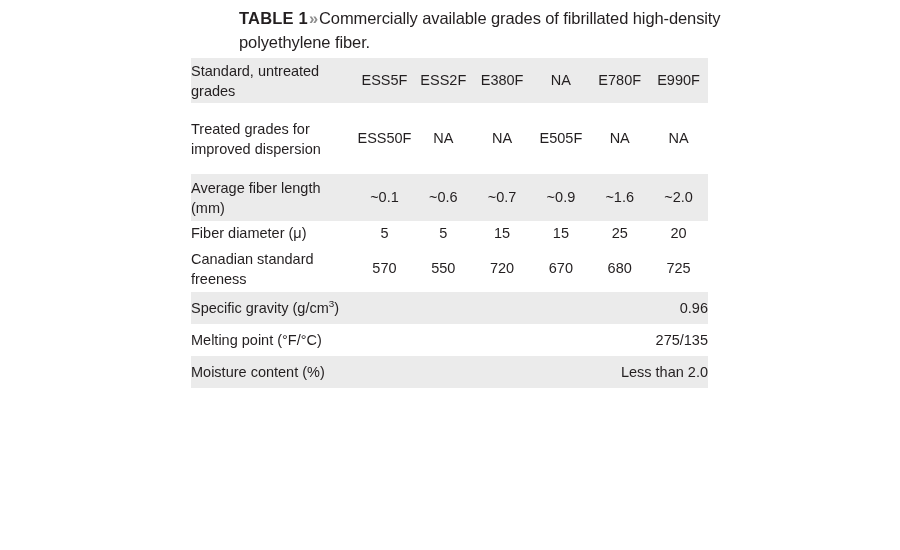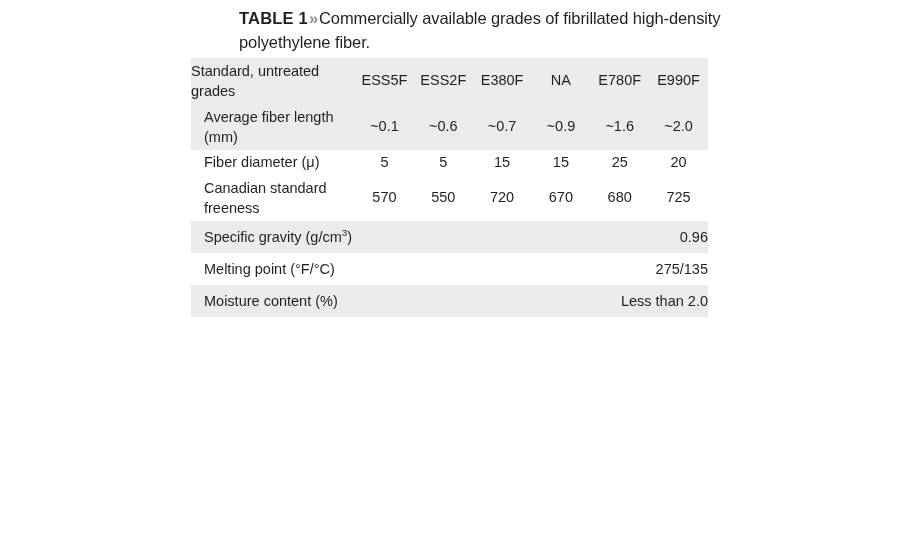--- a/index.html
+++ b/index.html
@@ -72,21 +72,20 @@
 
   
   td.label {
     width: 164px;
     text-align: left;
     padding: 5px 8px 6px 12px;
     line-height: 20px;
     border-right: 2px solid #231f20;
   }
   td.label.ind {
-    padding-left: 13px;
   }
 
   
   td.val {
     width: 58.8px;
     text-align: center;
     line-height: 19px;
     padding: 5px 2px 6px 2px;
     border-left: 1.6px solid #231f20;
   }
@@ -126,20 +125,29 @@
         <tr class="row-shaded tall">
           <td class="label">Standard, untreated grades</td>
           <td class="val first">ESS5F</td>
           <td class="val">ESS2F</td>
           <td class="val">E380F</td>
           <td class="val">NA</td>
           <td class="val">E780F</td>
           <td class="val">E990F</td>
         </tr>
 
+        <tr class="row-plain taller">
+          <td class="label">Treated grades for improved dispersion</td>
+          <td class="val first">ESS50F</td>
+          <td class="val">NA</td>
+          <td class="val">NA</td>
+          <td class="val">E505F</td>
+          <td class="val">NA</td>
+          <td class="val">NA</td>
+        </tr>
 
         <tr class="row-shaded mid">
           <td class="label ind">Average fiber length (mm)</td>
           <td class="val first">~0.1</td>
           <td class="val">~0.6</td>
           <td class="val">~0.7</td>
           <td class="val">~0.9</td>
           <td class="val">~1.6</td>
           <td class="val">~2.0</td>
         </tr>

